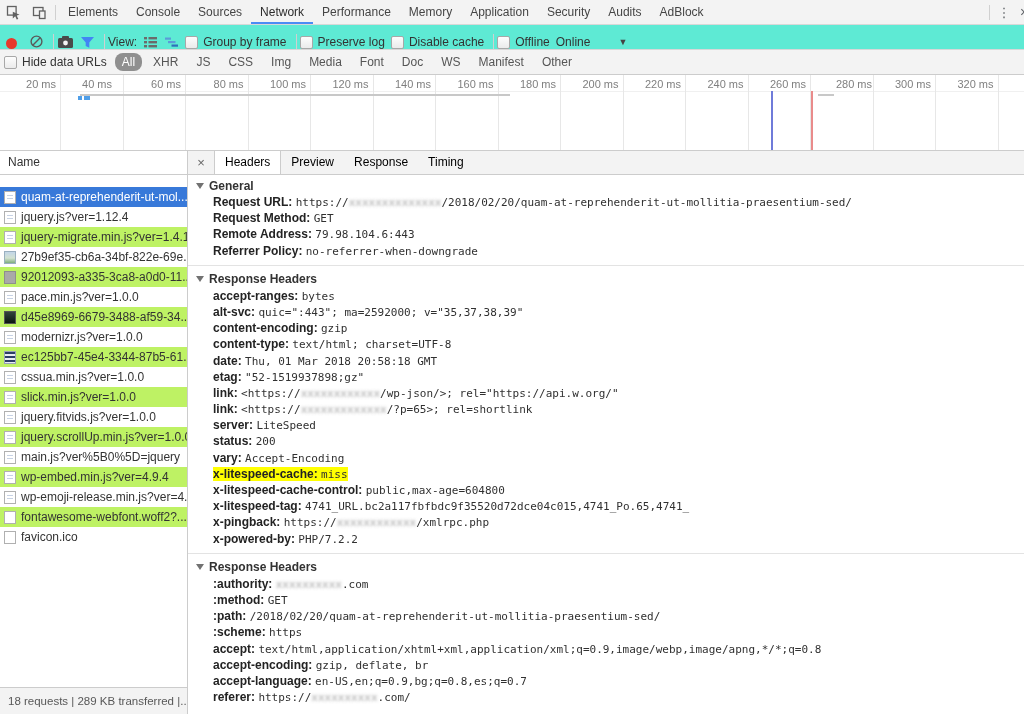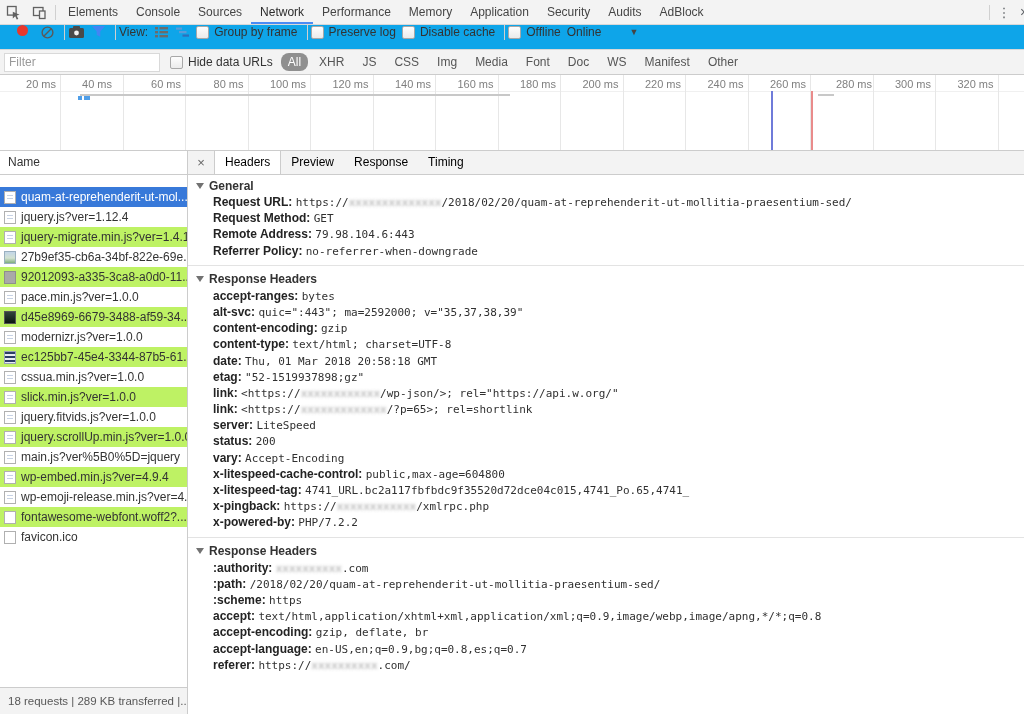--- a/index.html
+++ b/index.html
@@ -10,21 +10,21 @@
   .tabbar{display:flex;align-items:center;height:24px;background:#f3f3f3;border-bottom:1px solid #d8d8d8;}
   .tbtn{width:26px;height:23px;display:flex;align-items:center;justify-content:center;}
   .vdiv{width:1px;height:15px;background:#d0d0d0;margin:0 3px;}
   .tab{padding:0 9px;height:23px;line-height:23px;color:#454545;white-space:nowrap;}
   .tab.sel{color:#2c2c2c;box-shadow:inset 0 -2px 0 #4b8bf4;}
   .tb-right{margin-left:auto;display:flex;align-items:center;}
   .kebab{width:22px;text-align:center;color:#5f6368;font-size:13px;letter-spacing:0;}
   .topclose{width:18px;text-align:center;color:#5f6368;font-size:14px;margin-right:-9px;}
 
   
-  .toolbar{display:flex;align-items:flex-start;height:24px;background:#0ea5e9;border-bottom:1px solid #d8d8d8;padding-left:15px;}
+  .toolbar{display:flex;align-items:flex-end;height:24px;background:#5eead4;border-bottom:1px solid #d8d8d8;padding-left:4px;}
   .tool{display:flex;align-items:center;margin-right:6px;}
   .rec{width:11px;height:11px;border-radius:50%;margin:0 6px 0 2px;}
   .cb{display:inline-block;width:11px;height:11px;border:1px solid #a8a8a8;border-radius:2px;
       background:linear-gradient(#fdfdfd,#ebebeb);margin-right:5px;flex:none;}
   .lbl{color:#333;white-space:nowrap;}
   .caret{font-size:9px;color:#444;margin-left:28px;}
 
   
   .filterbar{display:flex;align-items:center;height:24px;background:#f3f3f3;border-bottom:1px solid #ccc;padding-left:4px;}
   .filter-input{width:146px;height:15px;border:1px solid #d9d9d9;background:#fff;font:12px "Liberation Sans",sans-serif;
@@ -178,21 +178,20 @@
       <span class="cb"></span>
       <span class="lbl">Offline</span>
     </span>
     <span class="tool">
       <span class="lbl">Online</span>
       <span class="caret">▼</span>
     </span>
   </div>
 
   <div class="filterbar">
-    <input class="filter-input" placeholder="Filter" style="">
     <span class="tool">
       <span class="cb"></span>
       <span class="lbl">Hide data URLs</span>
     </span>
     <div style="display:flex;align-items:center;">
         <div class="pill sel">All</div>
         <div class="pill">XHR</div>
         <div class="pill">JS</div>
         <div class="pill">CSS</div>
         <div class="pill">Img</div>
@@ -358,30 +357,32 @@
           <div class="hrow"><span><span class="hname">alt-svc:</span> <span class="hval">quic=":443"; ma=2592000; v="35,37,38,39"</span></span></div>
           <div class="hrow"><span><span class="hname">content-encoding:</span> <span class="hval">gzip</span></span></div>
           <div class="hrow"><span><span class="hname">content-type:</span> <span class="hval">text/html; charset=UTF-8</span></span></div>
           <div class="hrow"><span><span class="hname">date:</span> <span class="hval">Thu, 01 Mar 2018 20:58:18 GMT</span></span></div>
           <div class="hrow"><span><span class="hname">etag:</span> <span class="hval">"52-1519937898;gz"</span></span></div>
           <div class="hrow"><span><span class="hname">link:</span> <span class="hval">&lt;https://</span><span class="hval redacted">xxxxxxxxxxxx</span><span class="hval">/wp-json/&gt;; rel="https://api.w.org/"</span></span></div>
           <div class="hrow"><span><span class="hname">link:</span> <span class="hval">&lt;https://</span><span class="hval redacted">xxxxxxxxxxxxx</span><span class="hval">/?p=65&gt;; rel=shortlink</span></span></div>
           <div class="hrow"><span><span class="hname">server:</span> <span class="hval">LiteSpeed</span></span></div>
           <div class="hrow"><span><span class="hname">status:</span> <span class="hval">200</span></span></div>
           <div class="hrow"><span><span class="hname">vary:</span> <span class="hval">Accept-Encoding</span></span></div>
+          <div class="hrow"><span class="hl" style="background: rgb(255, 255, 0);"><span class="hname">x-litespeed-cache:</span> <span class="hval">miss</span></span></div>
           <div class="hrow"><span><span class="hname">x-litespeed-cache-control:</span> <span class="hval">public,max-age=604800</span></span></div>
           <div class="hrow"><span><span class="hname">x-litespeed-tag:</span> <span class="hval">4741_URL.bc2a117fbfbdc9f35520d72dce04c015,4741_Po.65,4741_</span></span></div>
           <div class="hrow"><span><span class="hname">x-pingback:</span> <span class="hval">https://</span><span class="hval redacted">xxxxxxxxxxxx</span><span class="hval">/xmlrpc.php</span></span></div>
           <div class="hrow"><span><span class="hname">x-powered-by:</span> <span class="hval">PHP/7.2.2</span></span></div>
           <hr class="sechr">
           <div class="section-title">
             <span class="tri"></span>
             <span>Response Headers</span>
           </div>
           <div class="hrow"><span><span class="hname">:authority:</span> <span class="hval redacted">xxxxxxxxxx</span><span class="hval">.com</span></span></div>
+          <div class="hrow"><span><span class="hname">:method:</span> <span class="hval">GET</span></span></div>
           <div class="hrow"><span><span class="hname">:path:</span> <span class="hval">/2018/02/20/quam-at-reprehenderit-ut-mollitia-praesentium-sed/</span></span></div>
           <div class="hrow"><span><span class="hname">:scheme:</span> <span class="hval">https</span></span></div>
           <div class="hrow"><span><span class="hname">accept:</span> <span class="hval">text/html,application/xhtml+xml,application/xml;q=0.9,image/webp,image/apng,*/*;q=0.8</span></span></div>
           <div class="hrow"><span><span class="hname">accept-encoding:</span> <span class="hval">gzip, deflate, br</span></span></div>
           <div class="hrow"><span><span class="hname">accept-language:</span> <span class="hval">en-US,en;q=0.9,bg;q=0.8,es;q=0.7</span></span></div>
           <div class="hrow"><span><span class="hname">referer:</span> <span class="hval">https://</span><span class="hval redacted">xxxxxxxxxx</span><span class="hval">.com/</span></span></div>
         </div>
     </div>
 
   </div>

